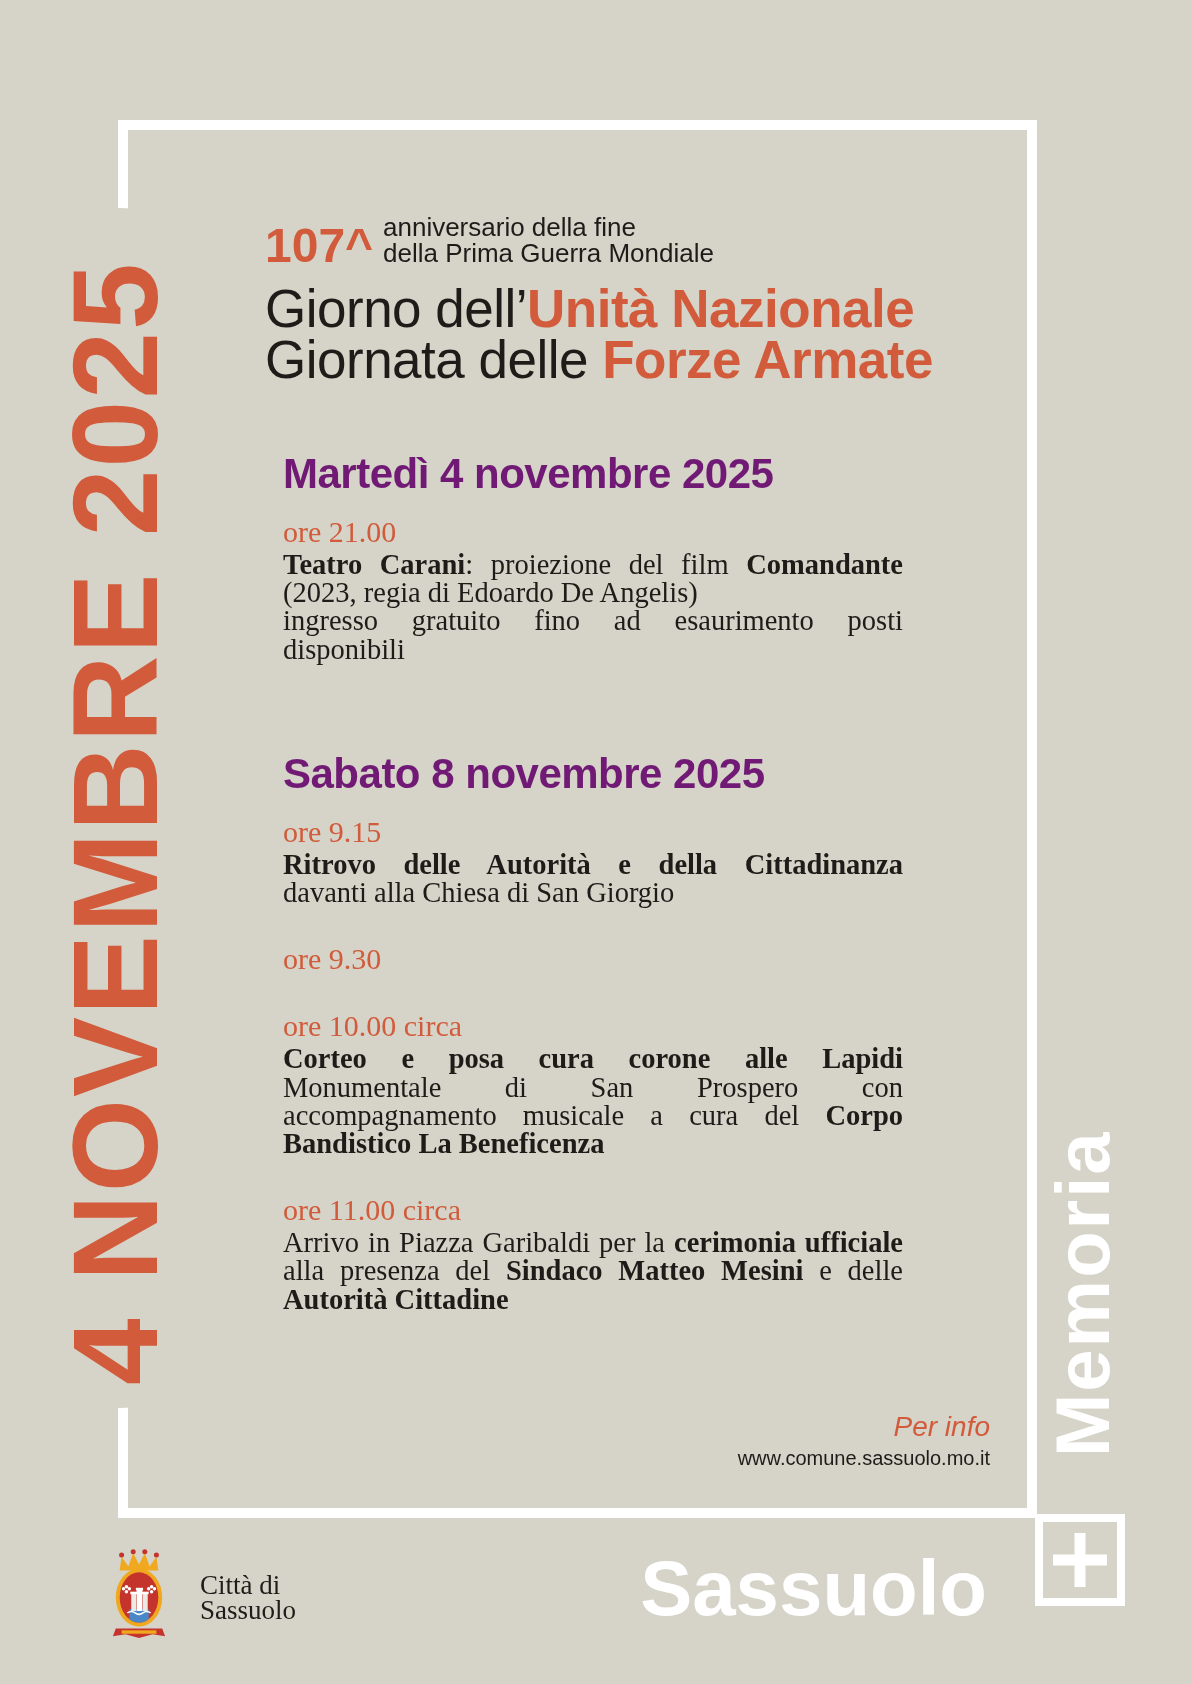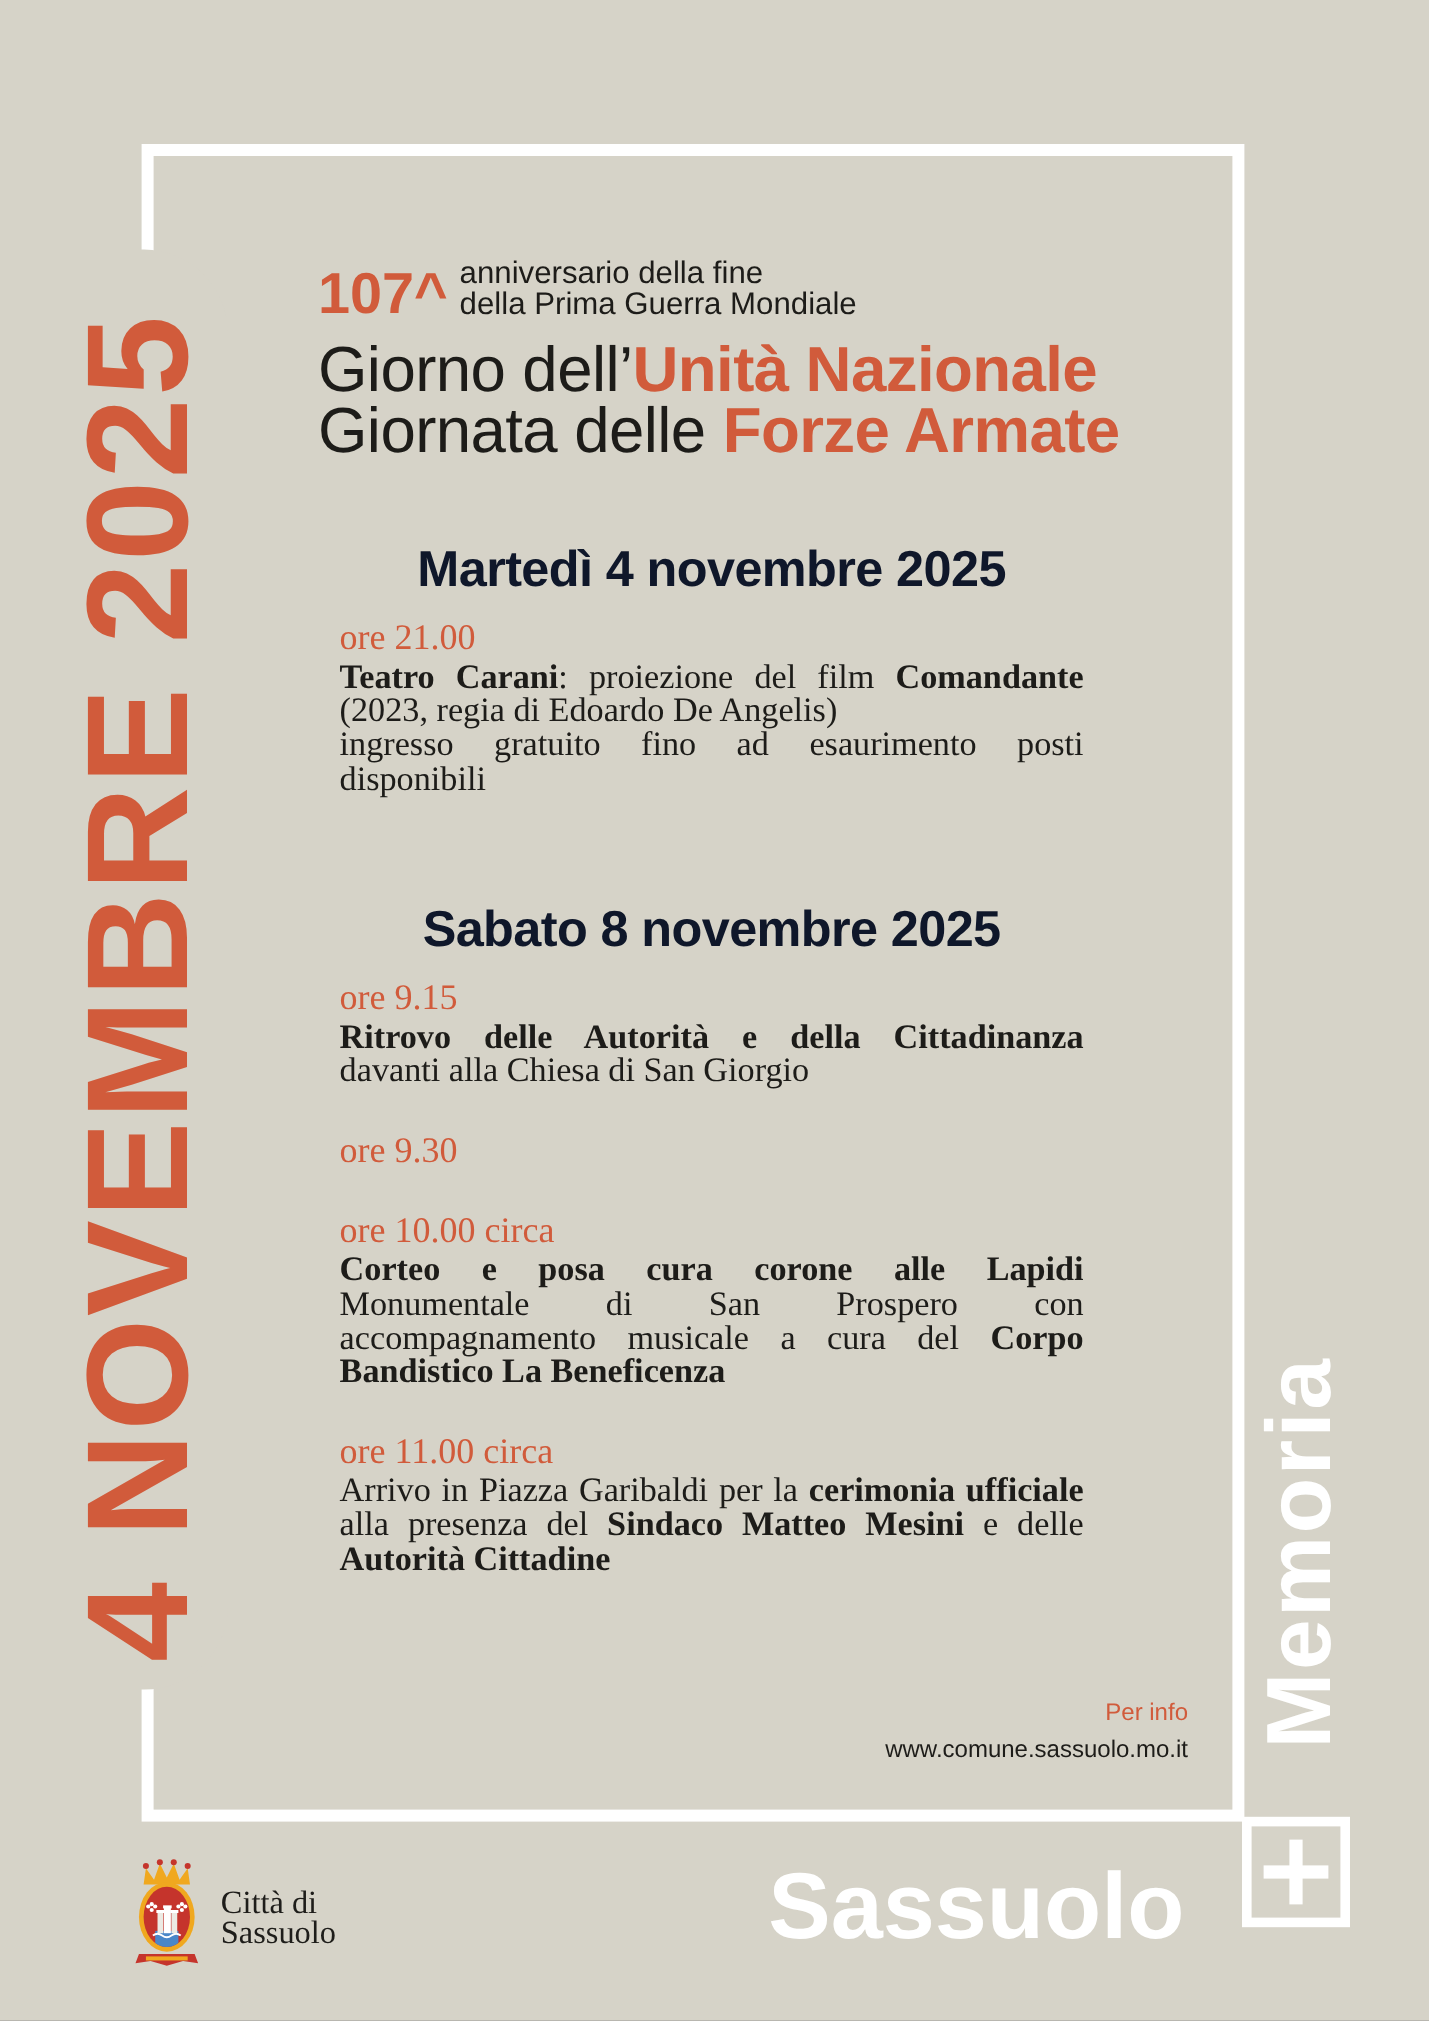--- a/index.html
+++ b/index.html
@@ -47,55 +47,55 @@
     font-size:53px;line-height:51px;color:#1d1c19;letter-spacing:-0.5px;
   }
   .title-line .t-bold{font-weight:700;color:#d15b3b;}
   .title-1{top:283px;}
   .title-2{top:334px;}
   
   .day{position:absolute;left:283px;width:620px;}
   .day-0{top:452px;}
   .day-1{top:752px;}
   .day-heading{
-    font-size:42px;line-height:44px;font-weight:700;color:#0f172a;
-    letter-spacing:-0.5px;margin:0 0 20px 0;text-align:center;
+    font-size:42px;line-height:44px;font-weight:700;color:#701a75;
+    letter-spacing:-0.5px;margin:0 0 20px 0;
   }
   .event{margin:0 0 36px 0;font-family:Liberation Serif, serif;}
   .event:last-child{margin-bottom:0;}
   .event-time{font-size:30px;line-height:31px;color:#d15b3b;margin-bottom:4px;}
   .event-line{font-size:28.5px;line-height:28.2px;color:#1d1c19;}
   .event-line.stretch{text-align:justify;text-align-last:justify;}
   .event-line .seg-b{font-weight:700;}
   
   .footer-info{
     position:absolute;left:590px;top:1412px;width:400px;text-align:right;
   }
-  .footer-info .per-info{font-size:20px;line-height:30px;color:#d15b3b;}
+  .footer-info .per-info{font-size:28px;line-height:30px;color:#d15b3b;font-style:italic;}
   .footer-info .website{font-size:20px;line-height:32px;color:#1d1c19;}
   
   .city-name{
     position:absolute;right:204px;top:1549px;
     font-size:78px;line-height:78px;font-weight:700;color:#ffffff;
     white-space:nowrap;
   }
   .plus-box{
     position:absolute;left:1035px;top:1514px;width:90px;height:92px;
     border:8px solid #ffffff;box-sizing:border-box;
   }
   .plus-box .bar-h{
     position:absolute;left:50%;top:50%;width:54px;height:11px;
     transform:translate(-50%,-50%);background:#ffffff;
   }
   .plus-box .bar-v{
     position:absolute;left:50%;top:50%;width:11px;height:54px;
     transform:translate(-50%,-50%);background:#ffffff;
   }
   
-  .logo{position:absolute;left:110px;top:1549px;display:flex;align-items:flex-start;}
+  .logo{position:absolute;left:110px;top:1549px;display:flex;align-items:flex-start;gap:16px;}
   .logo svg{display:block;}
   .logo-text{
     margin:24px 0 0 16px;
     font-family:"Liberation Serif","DejaVu Serif",serif;
     font-size:27px;line-height:25px;color:#1e1d1a;
   }
 </style>
 </head>
 <body>
 

